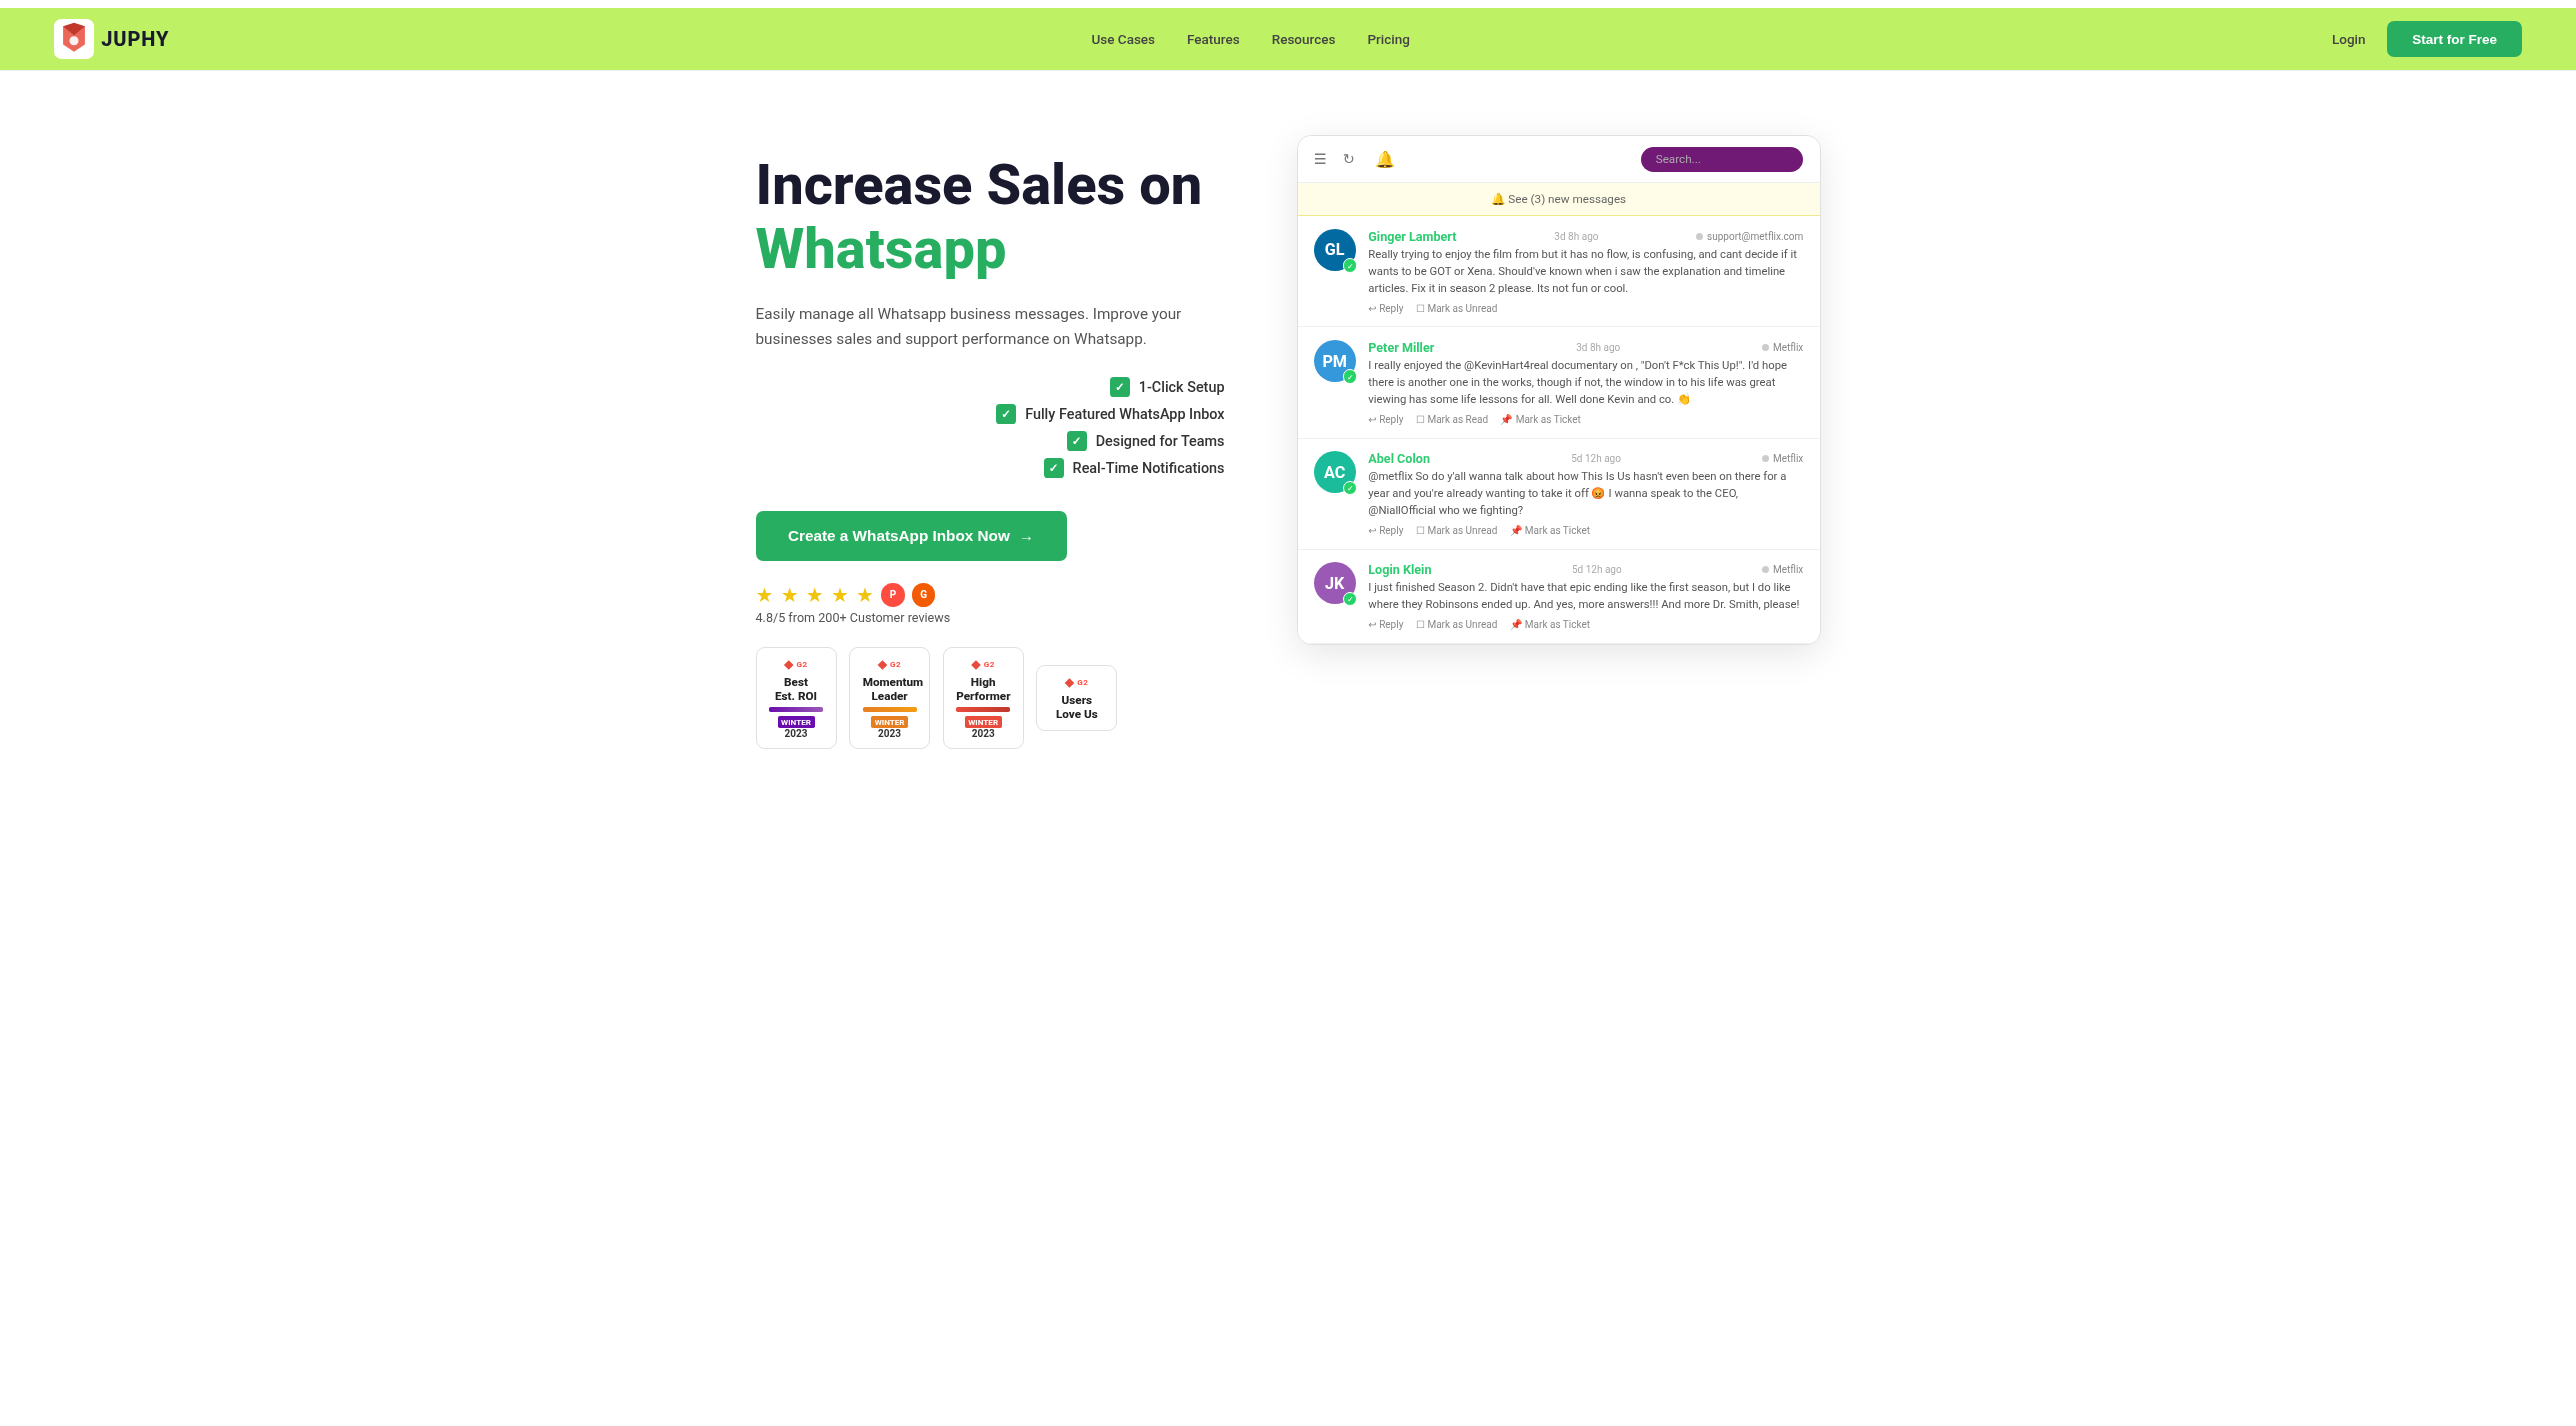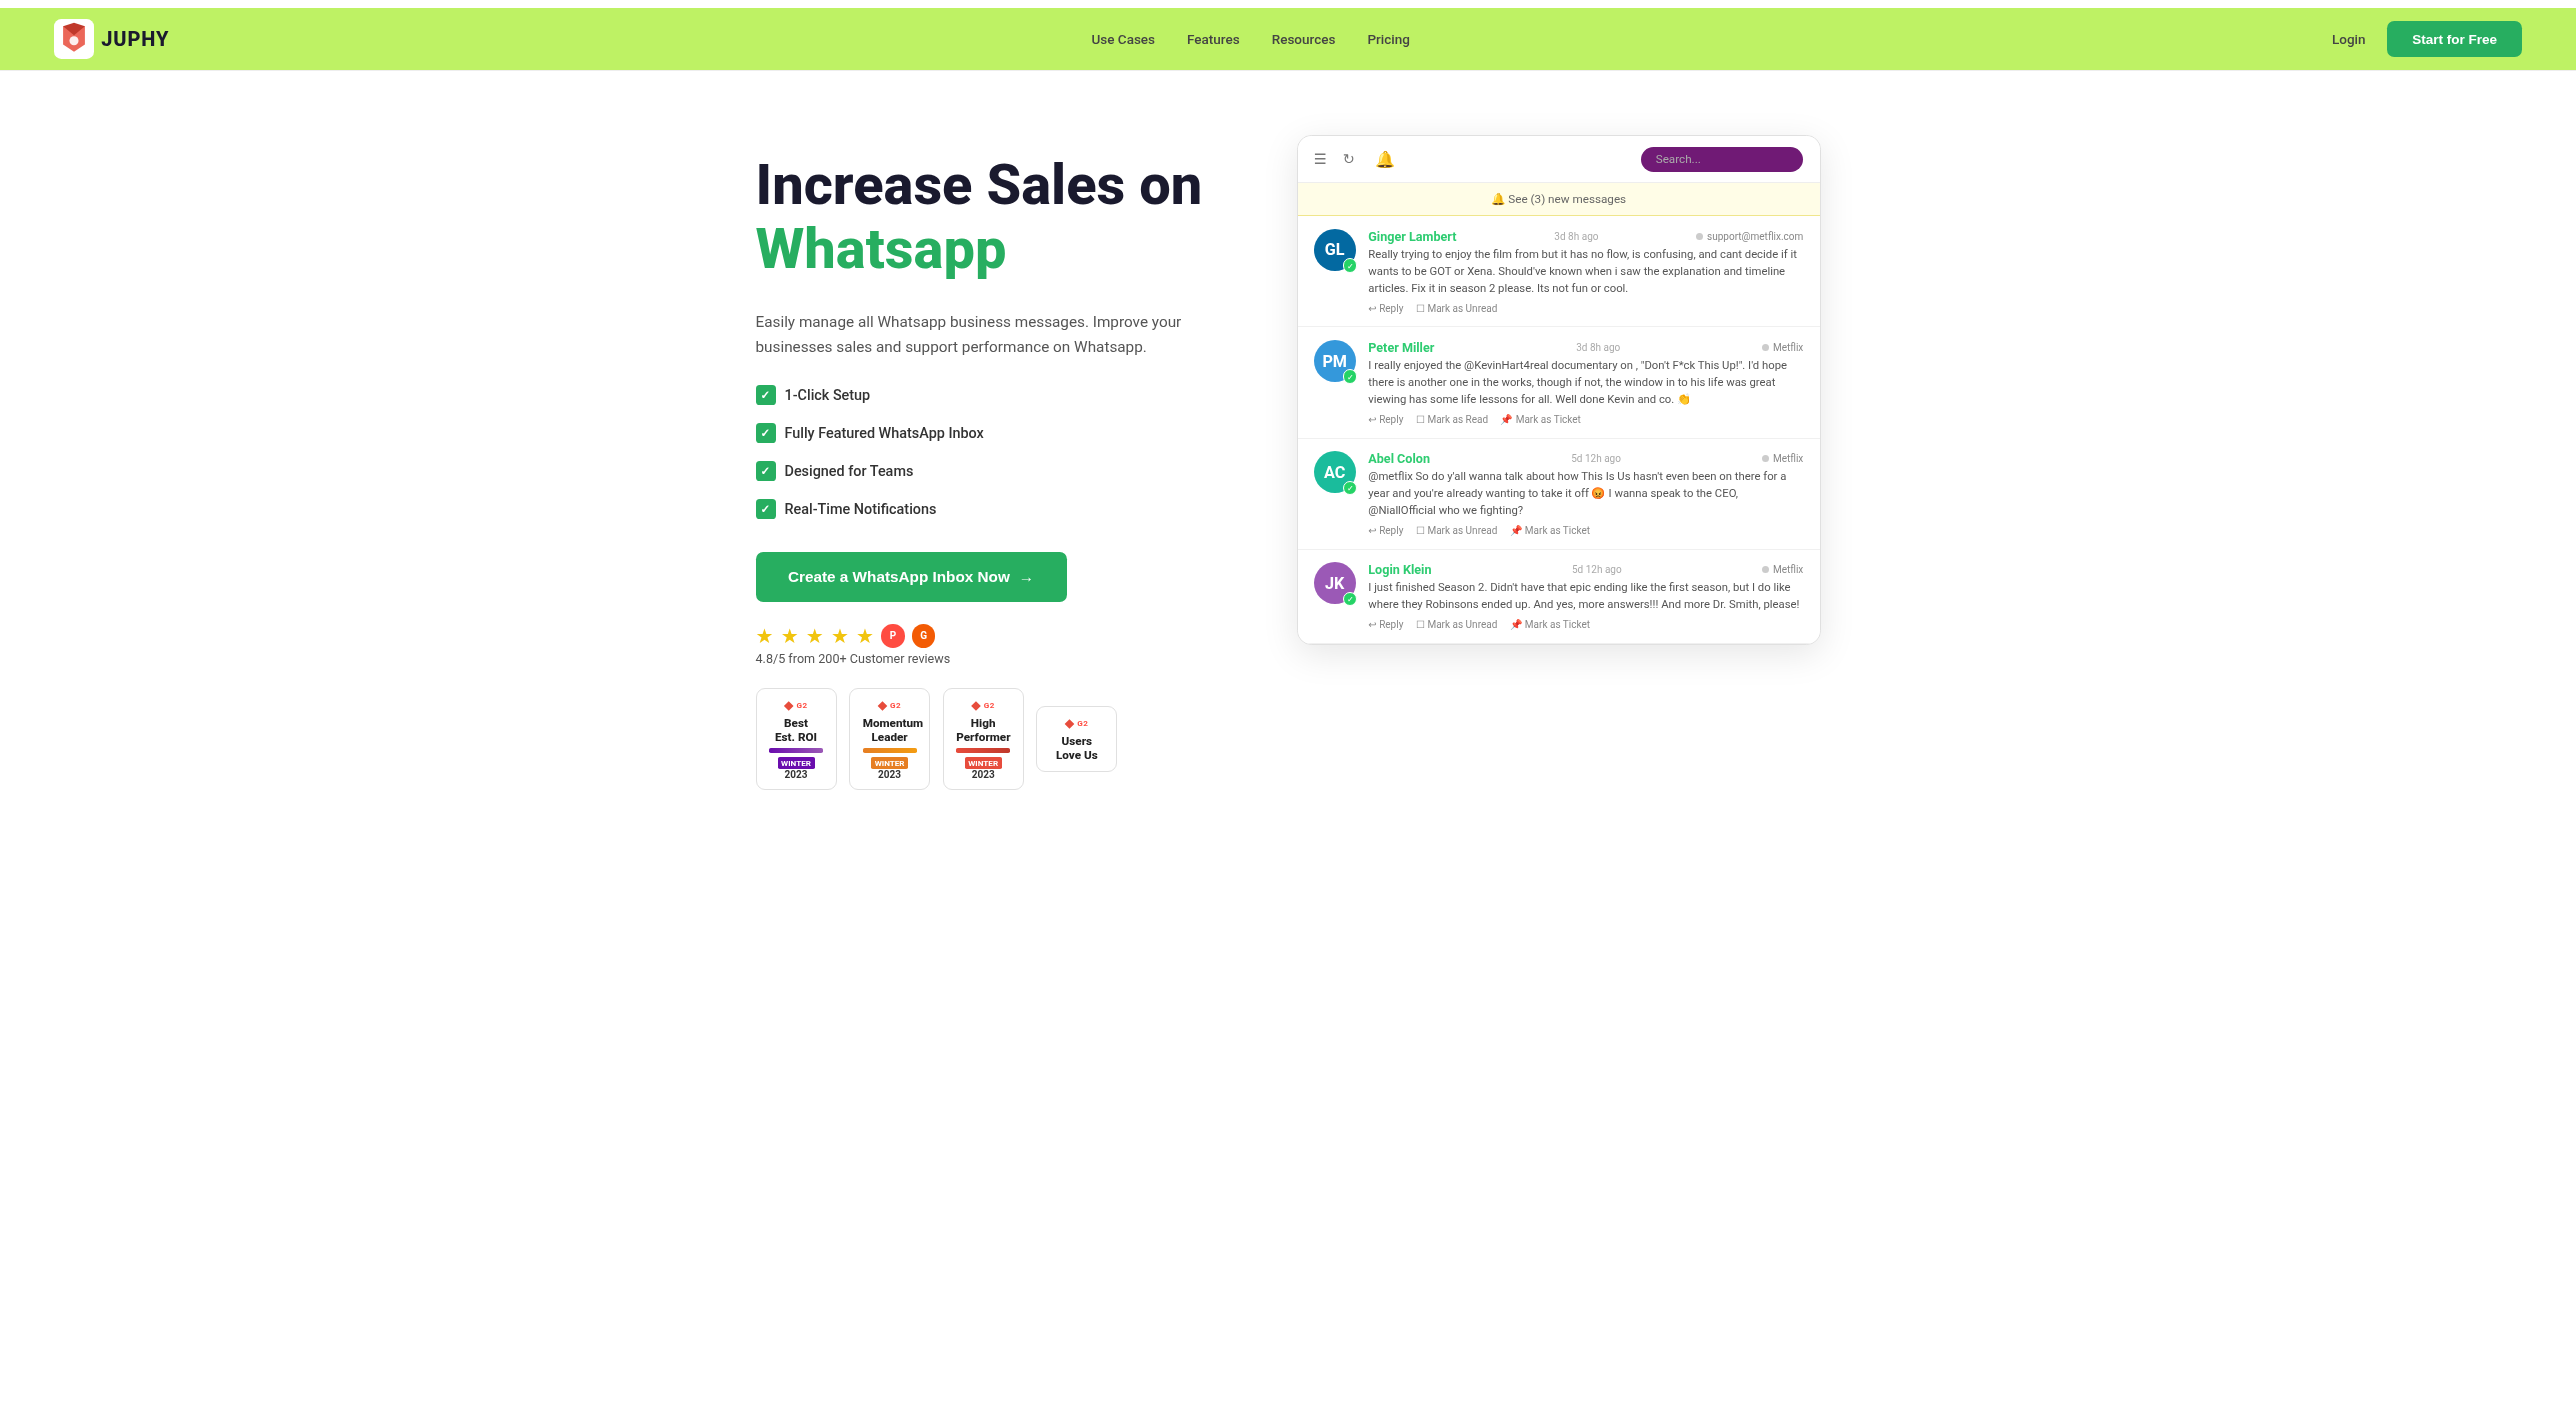--- a/index.html
+++ b/index.html
@@ -24,22 +24,22 @@
     }
 
     
     .hero {
       display: flex; align-items: flex-start; justify-content: center;
       padding: 72px 54px 54px 54px; gap: 72px; max-width: 1264px; margin: 0 auto;
     }
     .hero-left { flex: 1; max-width: 469px; padding-top: 18px; }
     .hero-title { font-size: 56px; font-weight: 800; line-height: 1.15; color: #1a1a2e; }
     .hero-title-green { color: #27ae60; }
-    .hero-subtitle { margin-top: 28px; font-size: 15.3px; color: #555; line-height: 1.65; }
-    .hero-checklist { margin-top: 25px; display: flex; flex-direction: column; gap: 18px; }
+    .hero-subtitle { margin-top: 20px; font-size: 15.3px; color: #555; line-height: 1.65; }
+    .hero-checklist { margin-top: 25px; display: flex; flex-direction: column; gap: 7px; align-items: flex-end; }
     .check-item { display: flex; align-items: center; gap: 9px; font-size: 14.4px; color: #333; font-weight: 500; }
     .check-box {
       width: 20px; height: 20px; background: #27ae60; border-radius: 3.6px;
       display: flex; align-items: center; justify-content: center; flex-shrink: 0;
     }
     .check-box::after { content: '✓'; color: #fff; font-size: 11.7px; font-weight: 700; }
     .cta-btn {
       margin-top: 32.5px; background: #27ae60; color: #fff; border: none;
       border-radius: 7.2px; padding: 16.2px 32.5px; font-size: 15.3px; font-weight: 700;
       cursor: pointer; display: inline-flex; align-items: center; gap: 9px;

